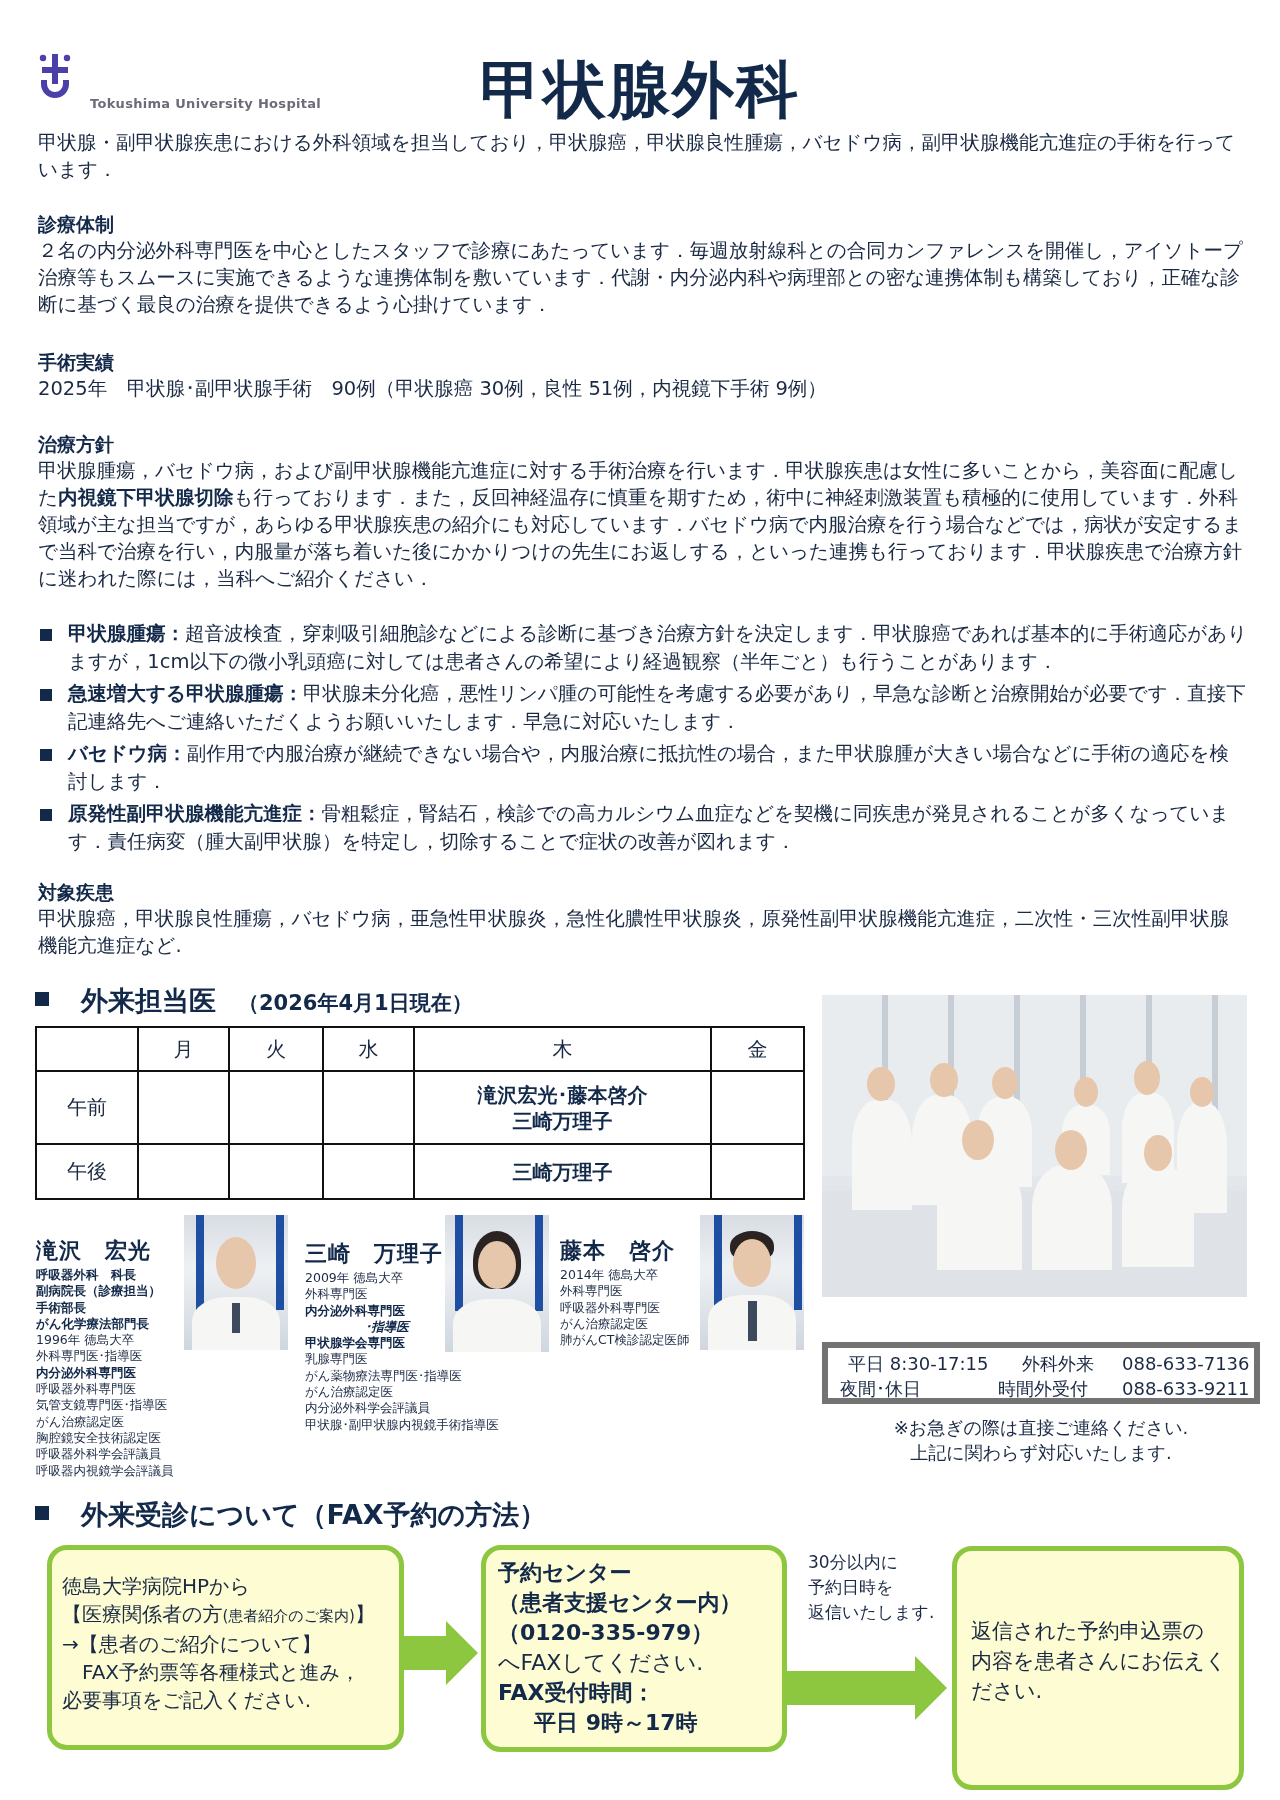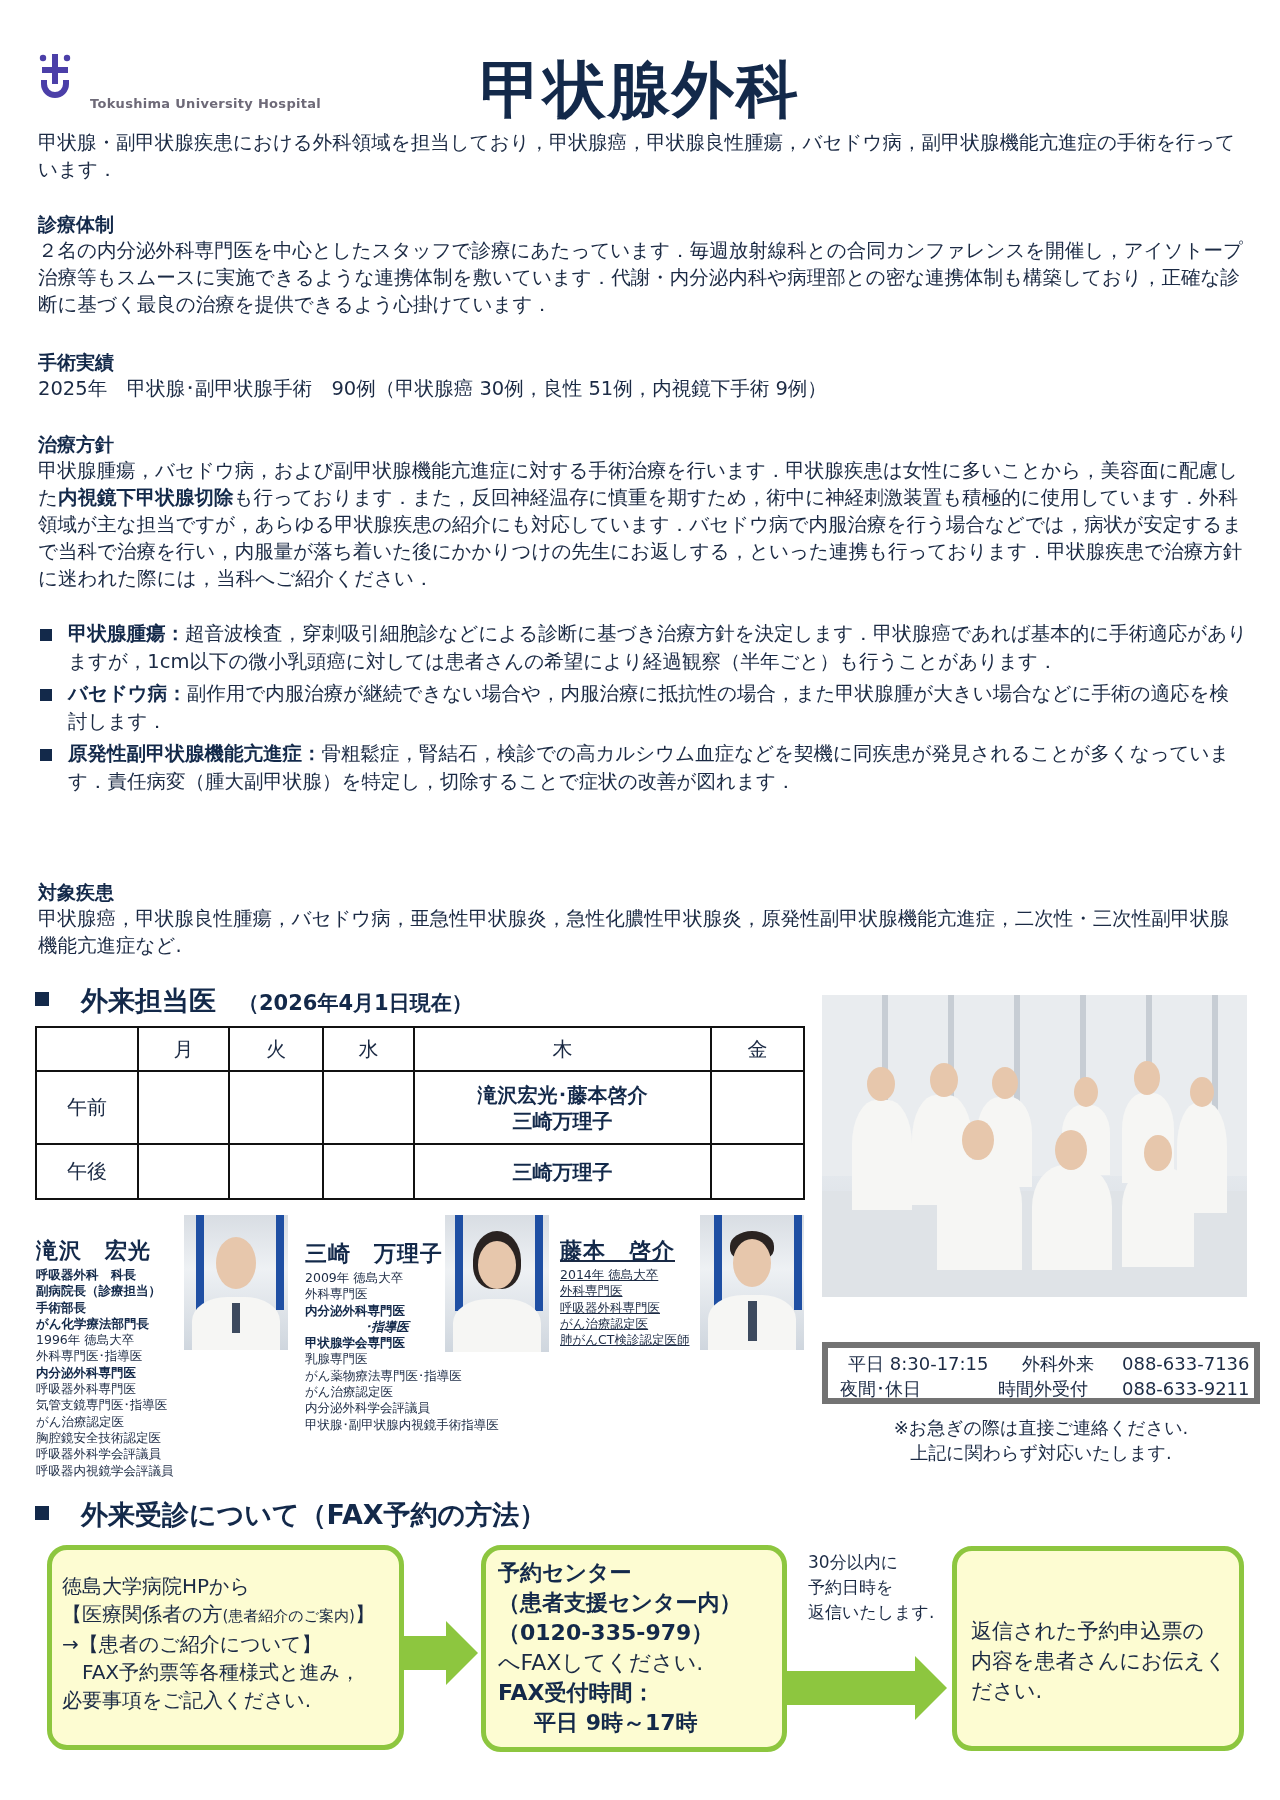--- a/index.html
+++ b/index.html
@@ -81,20 +81,21 @@
 <div class="abs para" style="top:237px;">２名の内分泌外科専門医を中心としたスタッフで診療にあたっています．毎週放射線科との合同カンファレンスを開催し，アイソトープ治療等もスムースに実施できるような連携体制を敷いています．代謝・内分泌内科や病理部との密な連携体制も構築しており，正確な診断に基づく最良の治療を提供できるよう心掛けています．</div>
 
 <div class="abs h" style="top:350px;">手術実績</div>
 <div class="abs para" style="top:375px;">2025年　甲状腺･副甲状腺手術　90例（甲状腺癌 30例，良性 51例，内視鏡下手術 9例）</div>
 
 <div class="abs h" style="top:432px;">治療方針</div>
 <div class="abs para" style="top:457px;"><span>甲状腺腫瘍，バセドウ病，および副甲状腺機能亢進症に対する手術治療を行います．甲状腺疾患は女性に多いことから，美容面に配慮した</span><b>内視鏡下甲状腺切除</b><span>も行っております．また，反回神経温存に慎重を期すため，術中に神経刺激装置も積極的に使用しています．外科領域が主な担当ですが，あらゆる甲状腺疾患の紹介にも対応しています．バセドウ病で内服治療を行う場合などでは，病状が安定するまで当科で治療を行い，内服量が落ち着いた後にかかりつけの先生にお返しする，といった連携も行っております．甲状腺疾患で治療方針に迷われた際には，当科へご紹介ください．</span></div>
 
 <div class="abs bullets">
   <div class="bullet"><span class="sq"></span><b>甲状腺腫瘍：</b><span>超音波検査，穿刺吸引細胞診などによる診断に基づき治療方針を決定します．甲状腺癌であれば基本的に手術適応がありますが，1cm以下の微小乳頭癌に対しては患者さんの希望により経過観察（半年ごと）も行うことがあります．</span></div>
+  <div class="bullet"><span class="sq"></span><b>急速増大する甲状腺腫瘍：</b><span>甲状腺未分化癌，悪性リンパ腫の可能性を考慮する必要があり，早急な診断と治療開始が必要です．直接下記連絡先へご連絡いただくようお願いいたします．早急に対応いたします．</span></div>
   <div class="bullet"><span class="sq"></span><b>バセドウ病：</b><span>副作用で内服治療が継続できない場合や，内服治療に抵抗性の場合，また甲状腺腫が大きい場合などに手術の適応を検討します．</span></div>
   <div class="bullet"><span class="sq"></span><b>原発性副甲状腺機能亢進症：</b><span>骨粗鬆症，腎結石，検診での高カルシウム血症などを契機に同疾患が発見されることが多くなっています．責任病変（腫大副甲状腺）を特定し，切除することで症状の改善が図れます．</span></div>
 </div>
 
 <div class="abs h" style="top:880px;">対象疾患</div>
 <div class="abs para" style="top:905px;">甲状腺癌，甲状腺良性腫瘍，バセドウ病，亜急性甲状腺炎，急性化膿性甲状腺炎，原発性副甲状腺機能亢進症，二次性・三次性副甲状腺機能亢進症など.</div>
 
 <div class="abs sec" style="left:35px; top:983px;">
   <span class="sq"></span><span>外来担当医</span><span class="sub">（2026年4月1日現在）</span>
 </div>
@@ -171,21 +172,21 @@
     </div>
 </div>
 <div class="abs photo" style="left:445px; top:1215px; width:104px; height:137px;">
   <div class="stripe" style="left:10px"></div>
     <div class="stripe" style="left:90px"></div>
   <div class="coat" style="left:8px; top:84px; width:88px; height:60px;"></div>
   <div class="hair" style="left:28px; top:16px; width:48px; height:58px;"></div>
   <div class="head" style="left:33px; top:26px; width:38px; height:48px;"></div>
 </div>
 
-<div class="abs doc" style="left:560px; top:1237px; width:160px;text-decoration:underline;">
+<div class="abs doc" style="left:560px; top:1237px; width:160px;">
   <div class="nm">藤本　啓介</div>
   <div>
       <div>2014年 徳島大卒</div>
       <div>外科専門医</div>
       <div>呼吸器外科専門医</div>
       <div>がん治療認定医</div>
       <div>肺がんCT検診認定医師</div>
     </div>
 </div>
 <div class="abs photo" style="left:700px; top:1215px; width:104px; height:135px;">
@@ -267,17 +268,17 @@
   <div>30分以内に</div>
   <div>予約日時を</div>
   <div>返信いたします.</div>
 </div>
 
 <div class="arrow" style="left:787px; top:1655px; width:170px; height:66px;">
   <div class="shaft" style="left:0; top:16px; width:130px; height:34px;"></div>
   <div class="headtri" style="left:128px; top:1px;"></div>
 </div>
 
-<div class="abs box" style="left:952px; top:1546px; width:292px; height:205px; padding:65px 0 0 14px; font-size:21px; line-height:30px;">
+<div class="abs box" style="left:952px; top:1546px; width:292px; height:244px; padding:65px 0 0 14px; font-size:21px; line-height:30px;">
   <div>返信された予約申込票の</div>
   <div>内容を患者さんにお伝えく</div>
   <div>ださい.</div>
 </div>
 
 </body></html>

